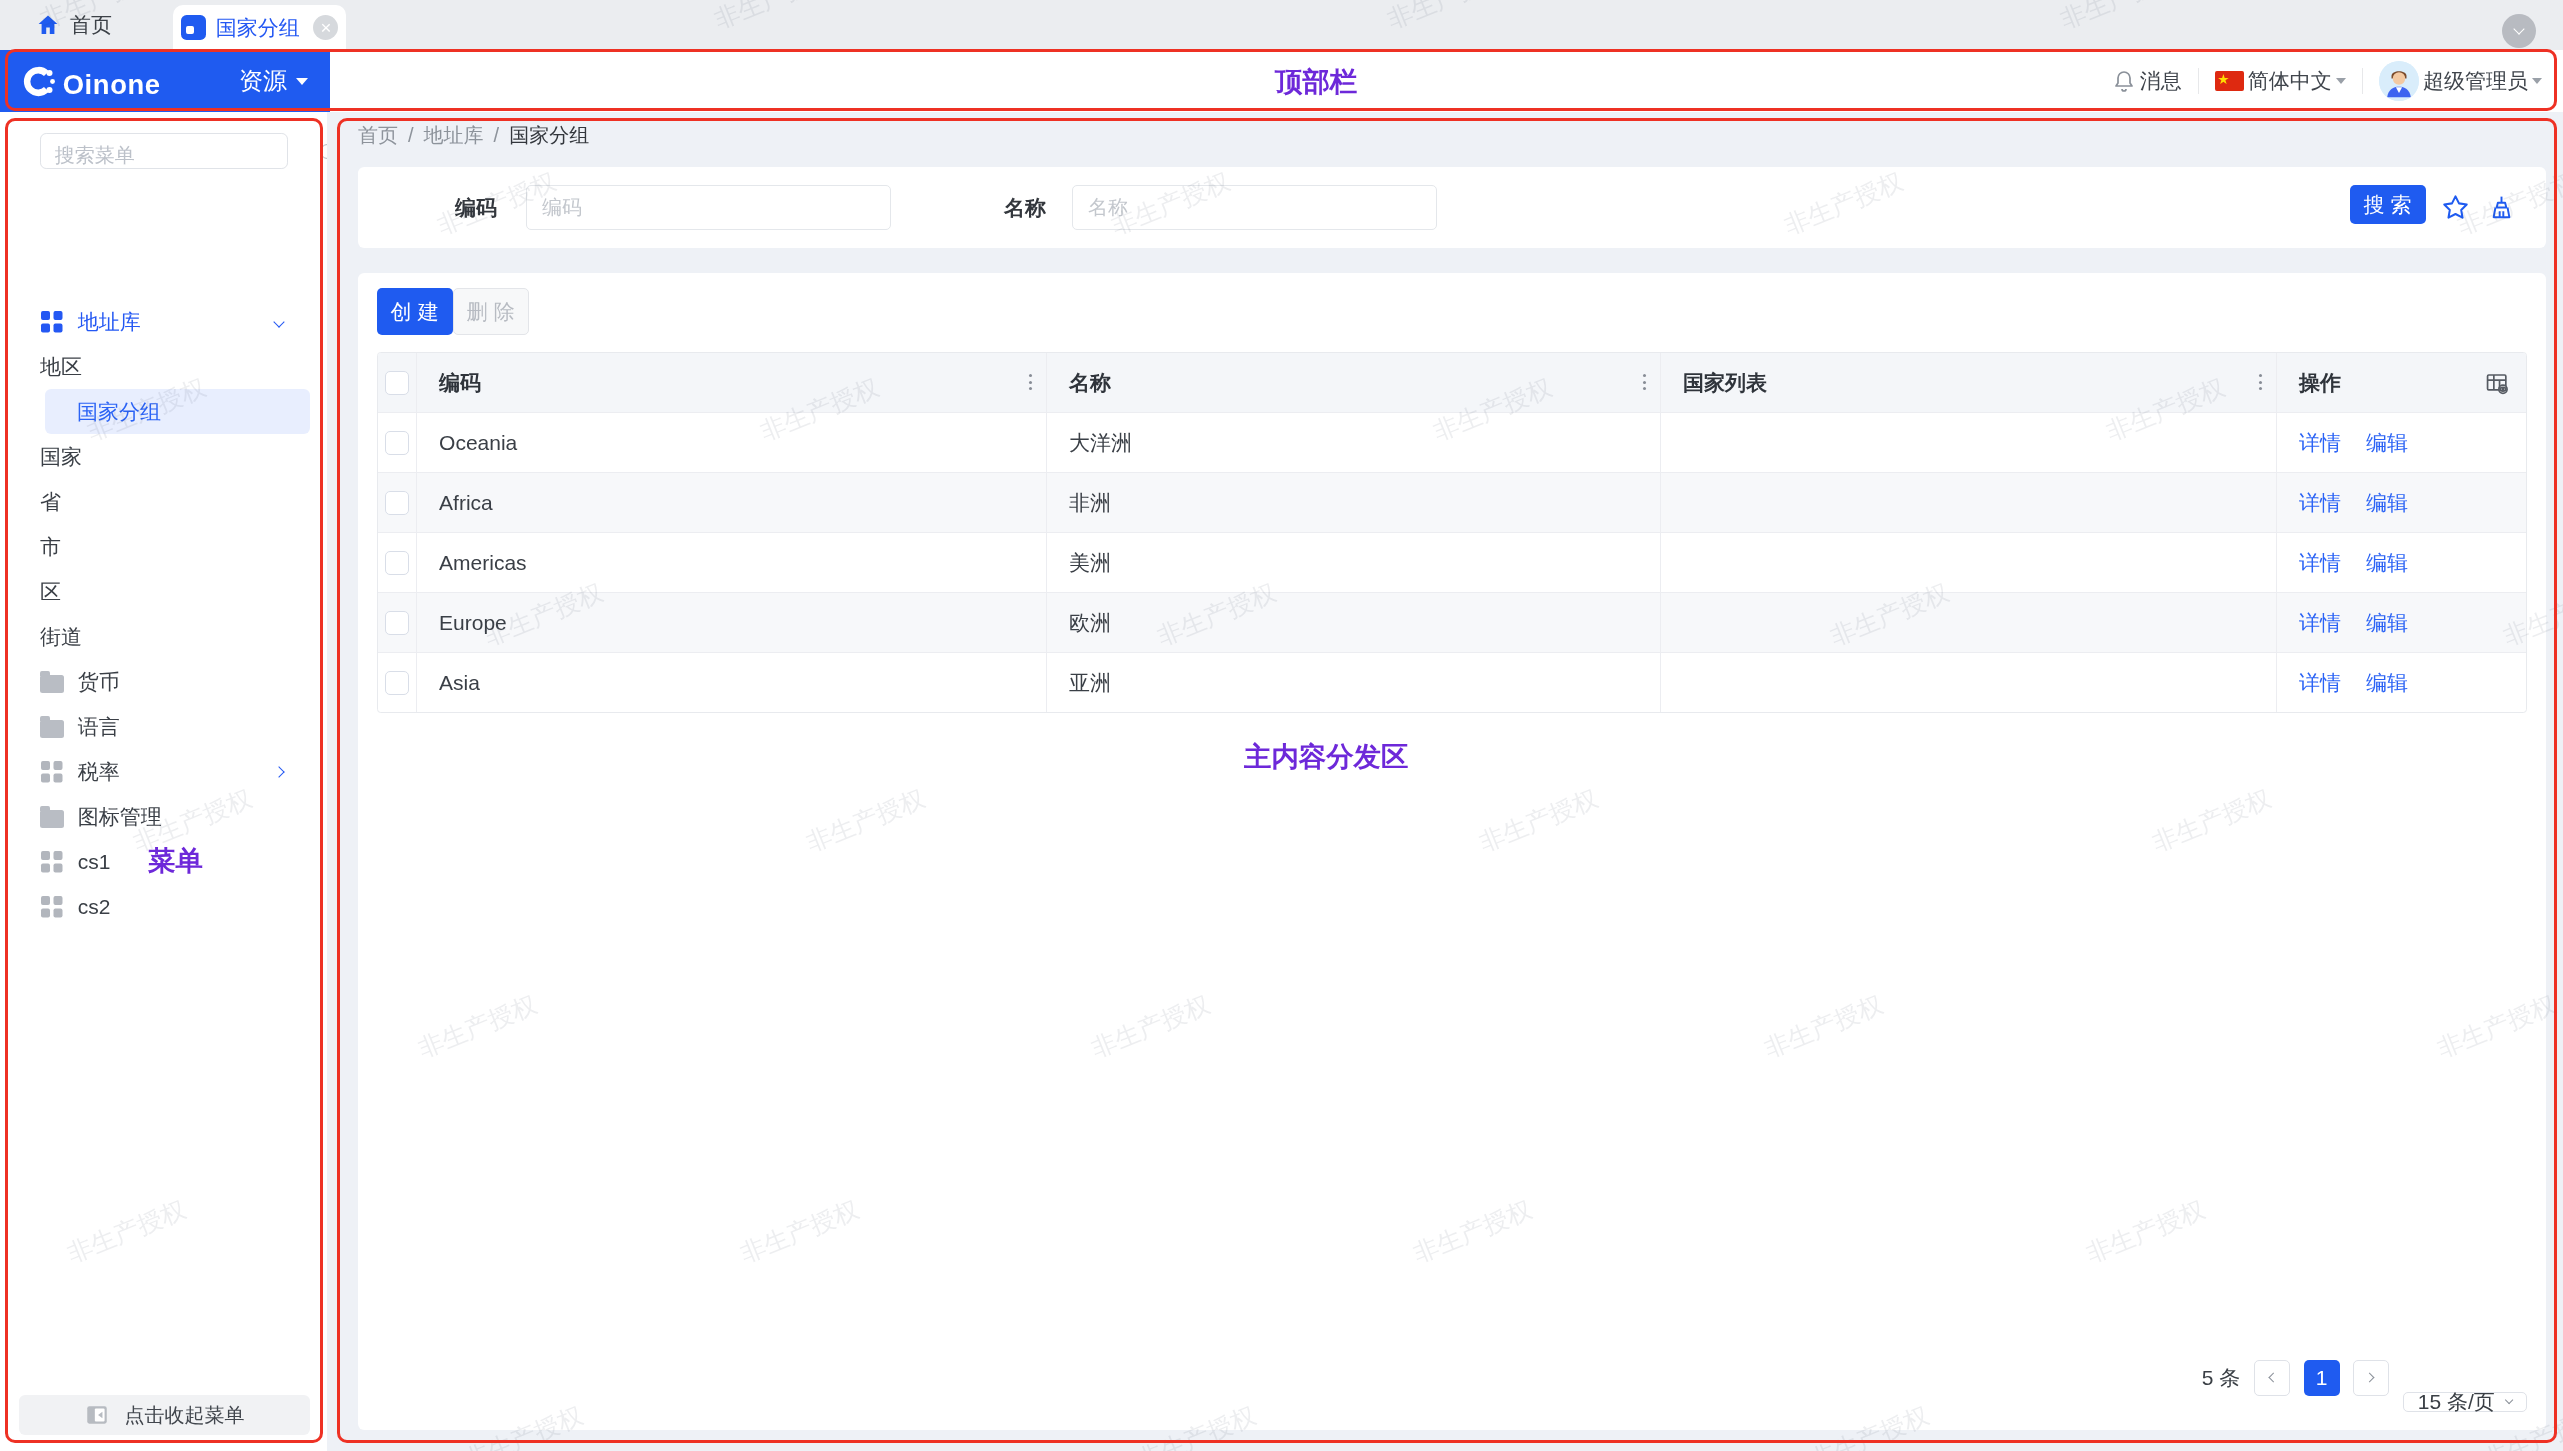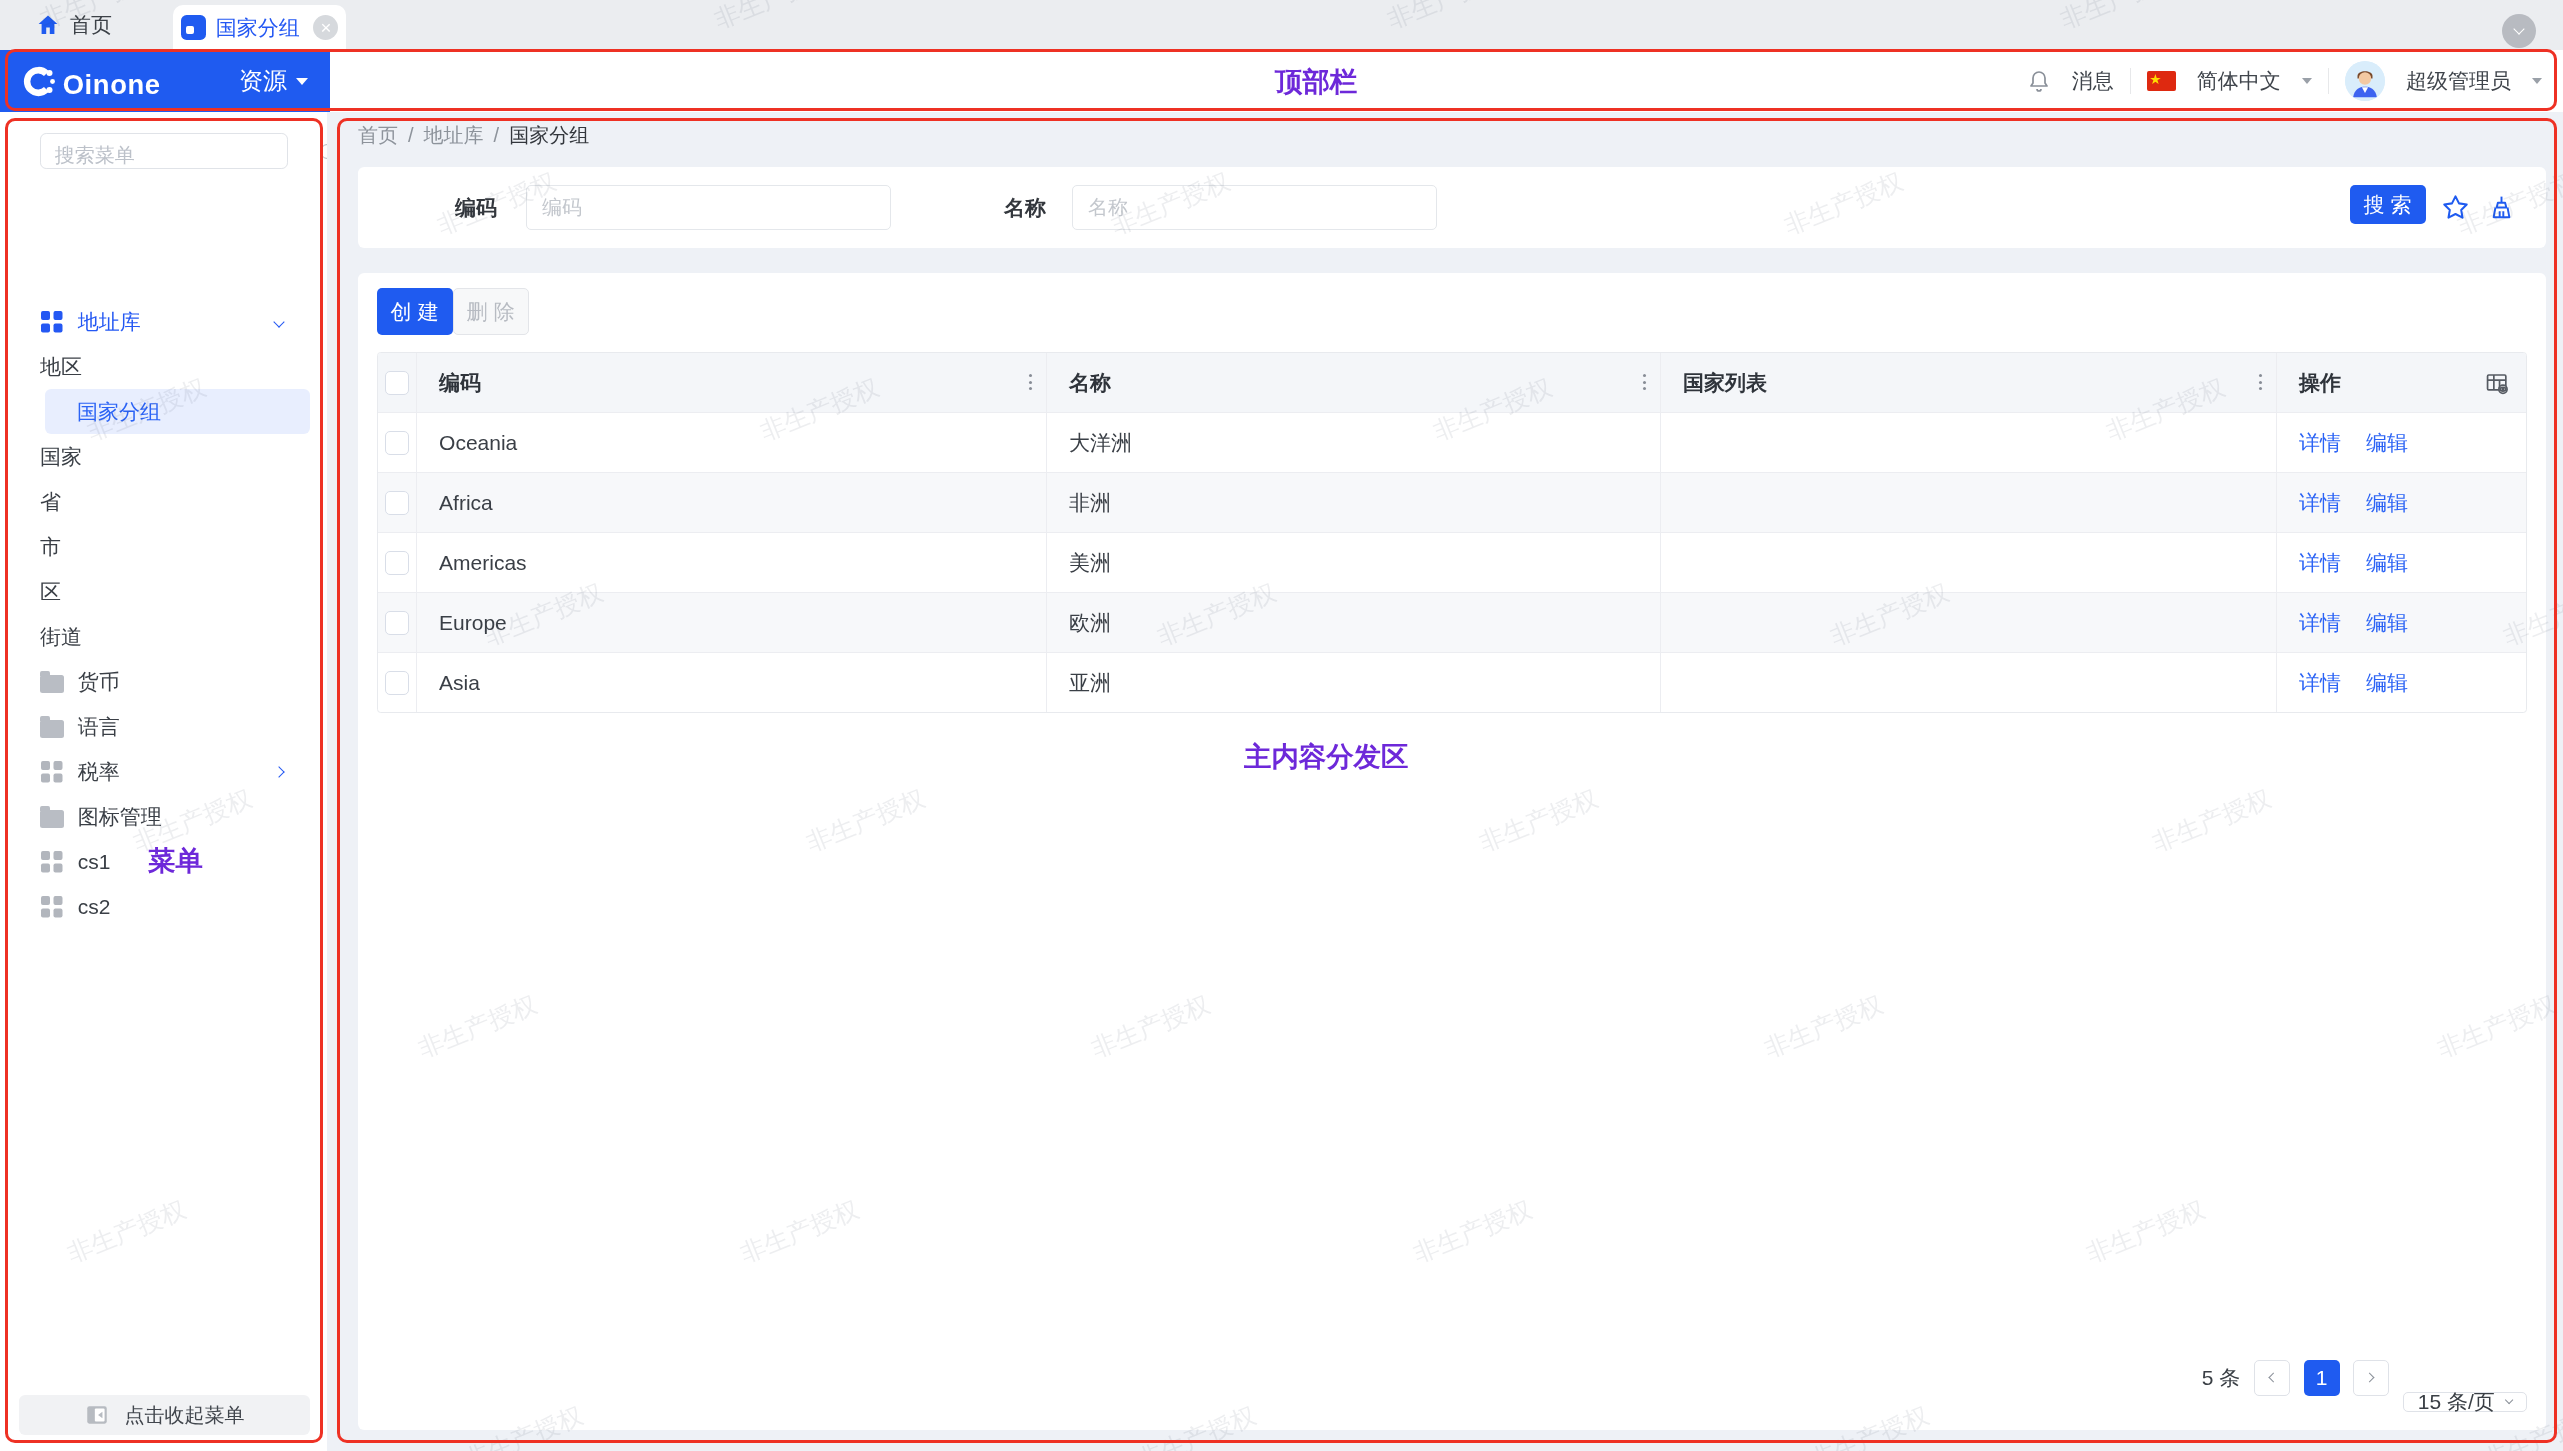--- a/index.html
+++ b/index.html
@@ -22,21 +22,21 @@
   .tabbar-collapse { position:absolute; right:27.4px; top:13.7px; width:34px; height:34px; border-radius:50%; background:#b8bbc1; display:flex; align-items:center; justify-content:center; cursor:pointer; }
   .tabbar-collapse .chev { border-color:#fff; margin-top:-3.7px; }
   
   .header { position:absolute; left:0; top:50px; width:100%; height:62px; background:#fff; z-index:1; }
   .brand-block { position:absolute; left:0; top:0; width:330px; height:100%; background:#1f5bf0; display:flex; align-items:center; justify-content:space-between; padding:0 22.4px 0 18.7px; }
   .brand { display:flex; align-items:flex-end; gap:5px; }
   .brand-name { color:#fff; font-size:27.4px; font-weight:bold; letter-spacing:0.6px; }
   .app-switch { display:flex; align-items:center; gap:8.7px; color:#fff; font-size:24px; cursor:pointer; }
   .caret { width:0; height:0; border-left:6.2px solid transparent; border-right:6.2px solid transparent; border-top:7.5px solid currentColor; }
   .header-right { position:absolute; right:21px; top:0; height:100%; display:flex; align-items:center; gap:16px; }
-  .hr-item { display:flex; align-items:center; gap:21px; color:#3f444b; cursor:pointer; }
+  .hr-item { display:flex; align-items:center; gap:4px; color:#3f444b; cursor:pointer; }
   .hr-divider { width:1.2px; height:26px; background:#e7e8ea; }
   .flag { width:29px; height:20px; background:#de2910; border-radius:1.9px; color:#ffde00; font-size:13.7px; line-height:18.7px; text-indent:2.5px; }
   .avatar { width:40px; height:40px; border-radius:50%; overflow:hidden; background:#d9edfb; }
   .caret-sm { width:0; height:0; border-left:5px solid transparent; border-right:5px solid transparent; border-top:6.2px solid #9aa0a8; }
   
   .sidebar { position:absolute; left:0; top:112px; width:327px; bottom:0; background:#fff; z-index:1; }
   .menu-search { position:absolute; left:40px; top:21px; width:248px; height:36px; border:1.2px solid #e0e3e8; border-radius:6.2px; display:flex; align-items:center; padding:0 11.2px 0 13.7px; background:#fff; }
   .menu-search input { flex:1; border:none; outline:none; font-size:20px; font-family:inherit; color:#3a3f46; background:transparent;margin-top:9px; }
   .menu-search input::placeholder { color:#bcc1c9; }
   .icon-search { width:15px; height:15px; border:1.9px solid #b4bac2; border-radius:50%; position:relative; flex:none; }

